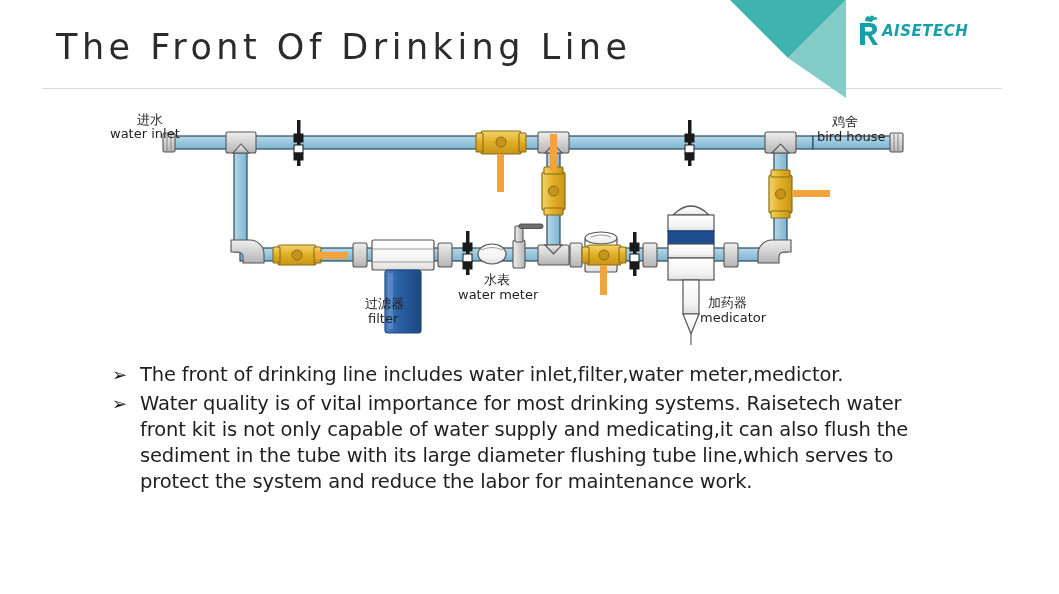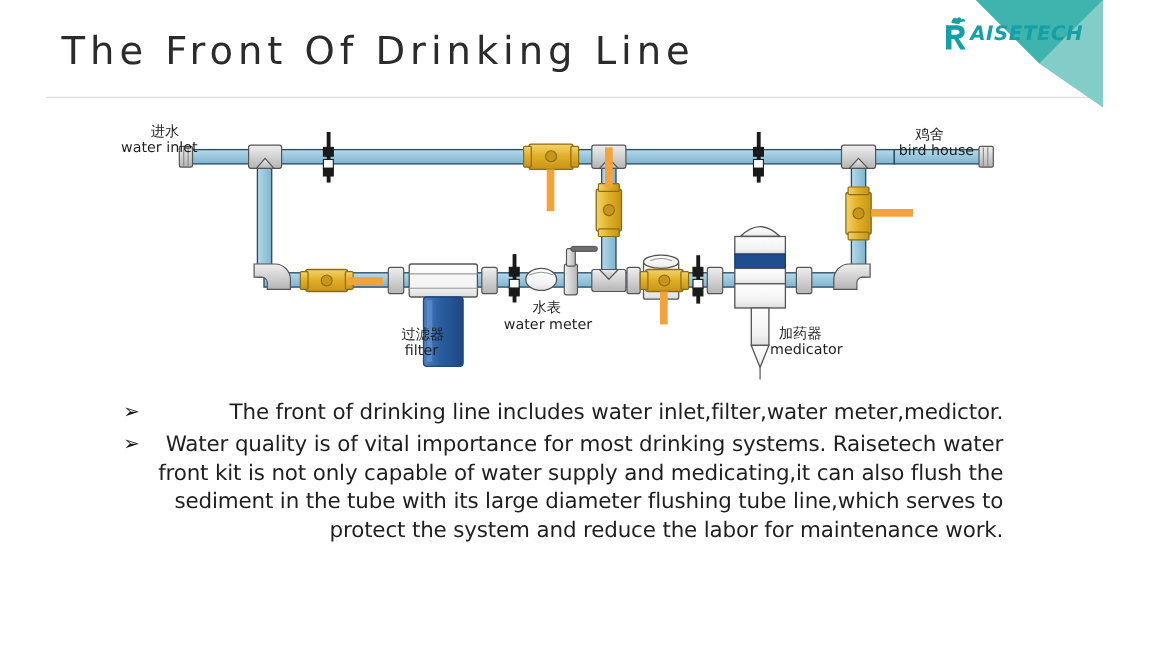--- a/index.html
+++ b/index.html
@@ -13,21 +13,21 @@
     position: relative;
     overflow: hidden;
     font-family: "Liberation Sans", sans-serif;
     color: #231f20;
   }
 
   
   .slide-header {
     position: absolute;
     left: 0; top: 0;
-    width: 1003px;
+    width: 846px;
     height: 95px;
   }
   .page-title {
     position: absolute;
     left: 56px;
     top: 27px;
     font-size: 35px;
     font-weight: 400;
     letter-spacing: 4.5px;
     color: #2b2b2b;
@@ -56,21 +56,21 @@
   .logo {
     position: absolute;
     left: 856px;
     top: 14px;
     height: 34px;
     display: flex;
     align-items: center;
   }
   .logo-text {
     font-family: "DejaVu Sans", sans-serif;
-    font-size: 18px;
+    font-size: 15px;
     font-weight: 700;
     font-style: italic;
     letter-spacing: 0.5px;
     color: #14a0a6;
     line-height: 1;
   }
 
   
   .diagram {
     position: absolute;
@@ -102,21 +102,20 @@
     color: #1a1a1a;
     font-family: "DejaVu Sans", sans-serif;
   }
   .bullet-text {
     flex: 1 1 auto;
     font-size: 19.5px;
     line-height: 26px;
     color: #1f1f1f;
     font-family: "DejaVu Sans", sans-serif;
     letter-spacing: -0.15px;
-    text-align: right;
   }
 
   
   .lbl-cn { font-family: "DejaVu Sans", sans-serif; font-size: 13px; fill: #1f1f1f; }
   .lbl-en { font-family: "DejaVu Sans", sans-serif; font-size: 13px; fill: #1f1f1f; }
 </style>
 </head>
 <body>
 
 <div class="slide-header">

